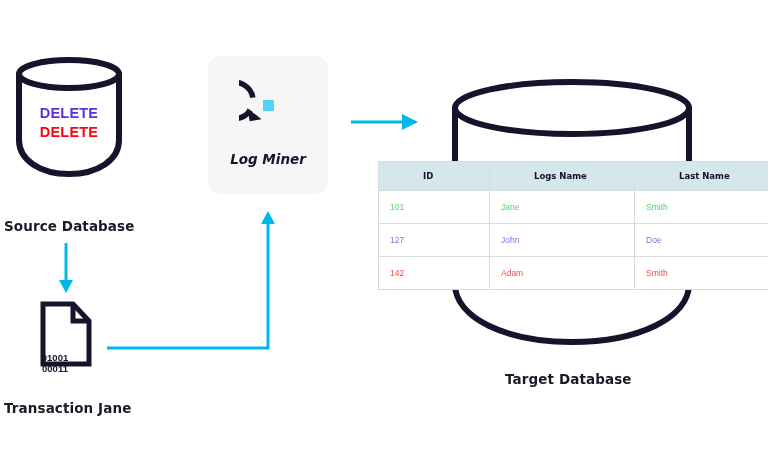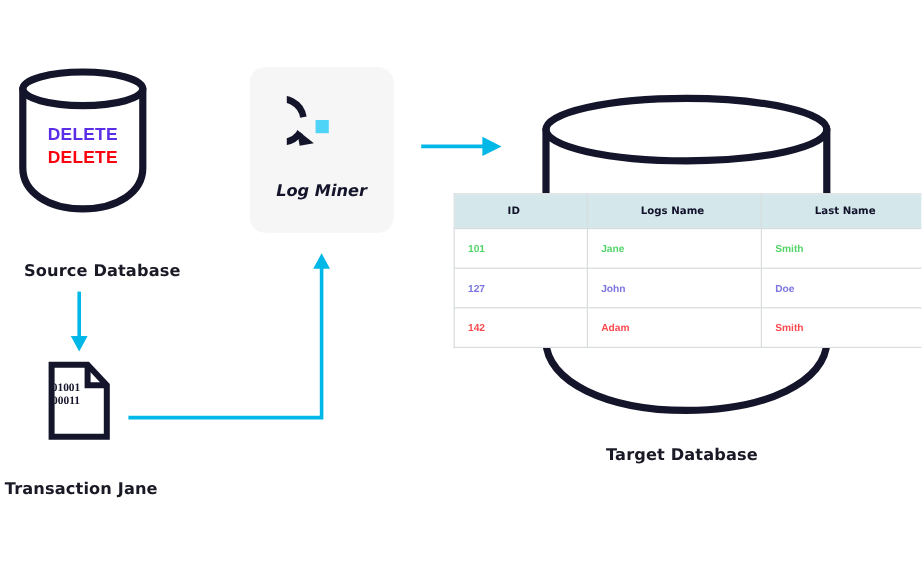--- a/index.html
+++ b/index.html
@@ -48,40 +48,40 @@
 
   .node-label {
     position: absolute;
     font-family: "DejaVu Sans", sans-serif;
     font-weight: bold;
     font-size: 13.5px;
     color: #1a1a26;
     letter-spacing: 0.1px;
     white-space: nowrap;
   }
-  #source-label { left: 20px; top: 218px; text-align: right; }
+  #source-label { left: 4px; top: 218px; text-align: right; }
   #logs-label   { left: 4px; top: 400px; }
   #target-label { left: 505px; top: 371px; }
 
   
   #logs-doc {
     position: absolute;
     left: 39px;
     top: 300px;
     width: 54px;
     height: 68px;
   }
   #logs-doc svg { display: block; }
   #logs-binary {
     position: absolute;
     left: 40px;
-    top: 319px;
+    top: 352px;
     width: 30px;
     text-align: center;
-    font-family: Liberation Serif, serif;
+    font-family: Liberation Sans, sans-serif;
     font-weight: bold;
     font-size: 9.5px;
     line-height: 1.20;
     color: #14142b;
   }
   #logs-binary span { display: block; }
 
   
   #log-miner-card {
     position: absolute;
@@ -163,21 +163,21 @@
     color: #11112a;
     font-family: "DejaVu Sans", sans-serif;
     font-weight: bold;
     height: 28px;
     font-size: 8.5px;
     padding-left: 44px;
   }
   table.data-table td {
     height: 32px;
     font-family: "Liberation Sans", sans-serif;
-    font-weight: bold;
+    font-weight: normal;
   }
   .col-id    { width: 66px; }
   .col-first { width: 100px; }
   .col-last  { width: 100px; }
   .col-email { width: 116px; }
 
   tr.row-insert td { color: #55d46a; }
   tr.row-update td { color: #7b74e0; }
   tr.row-delete td { color: #fb4a4f; }
 </style>

